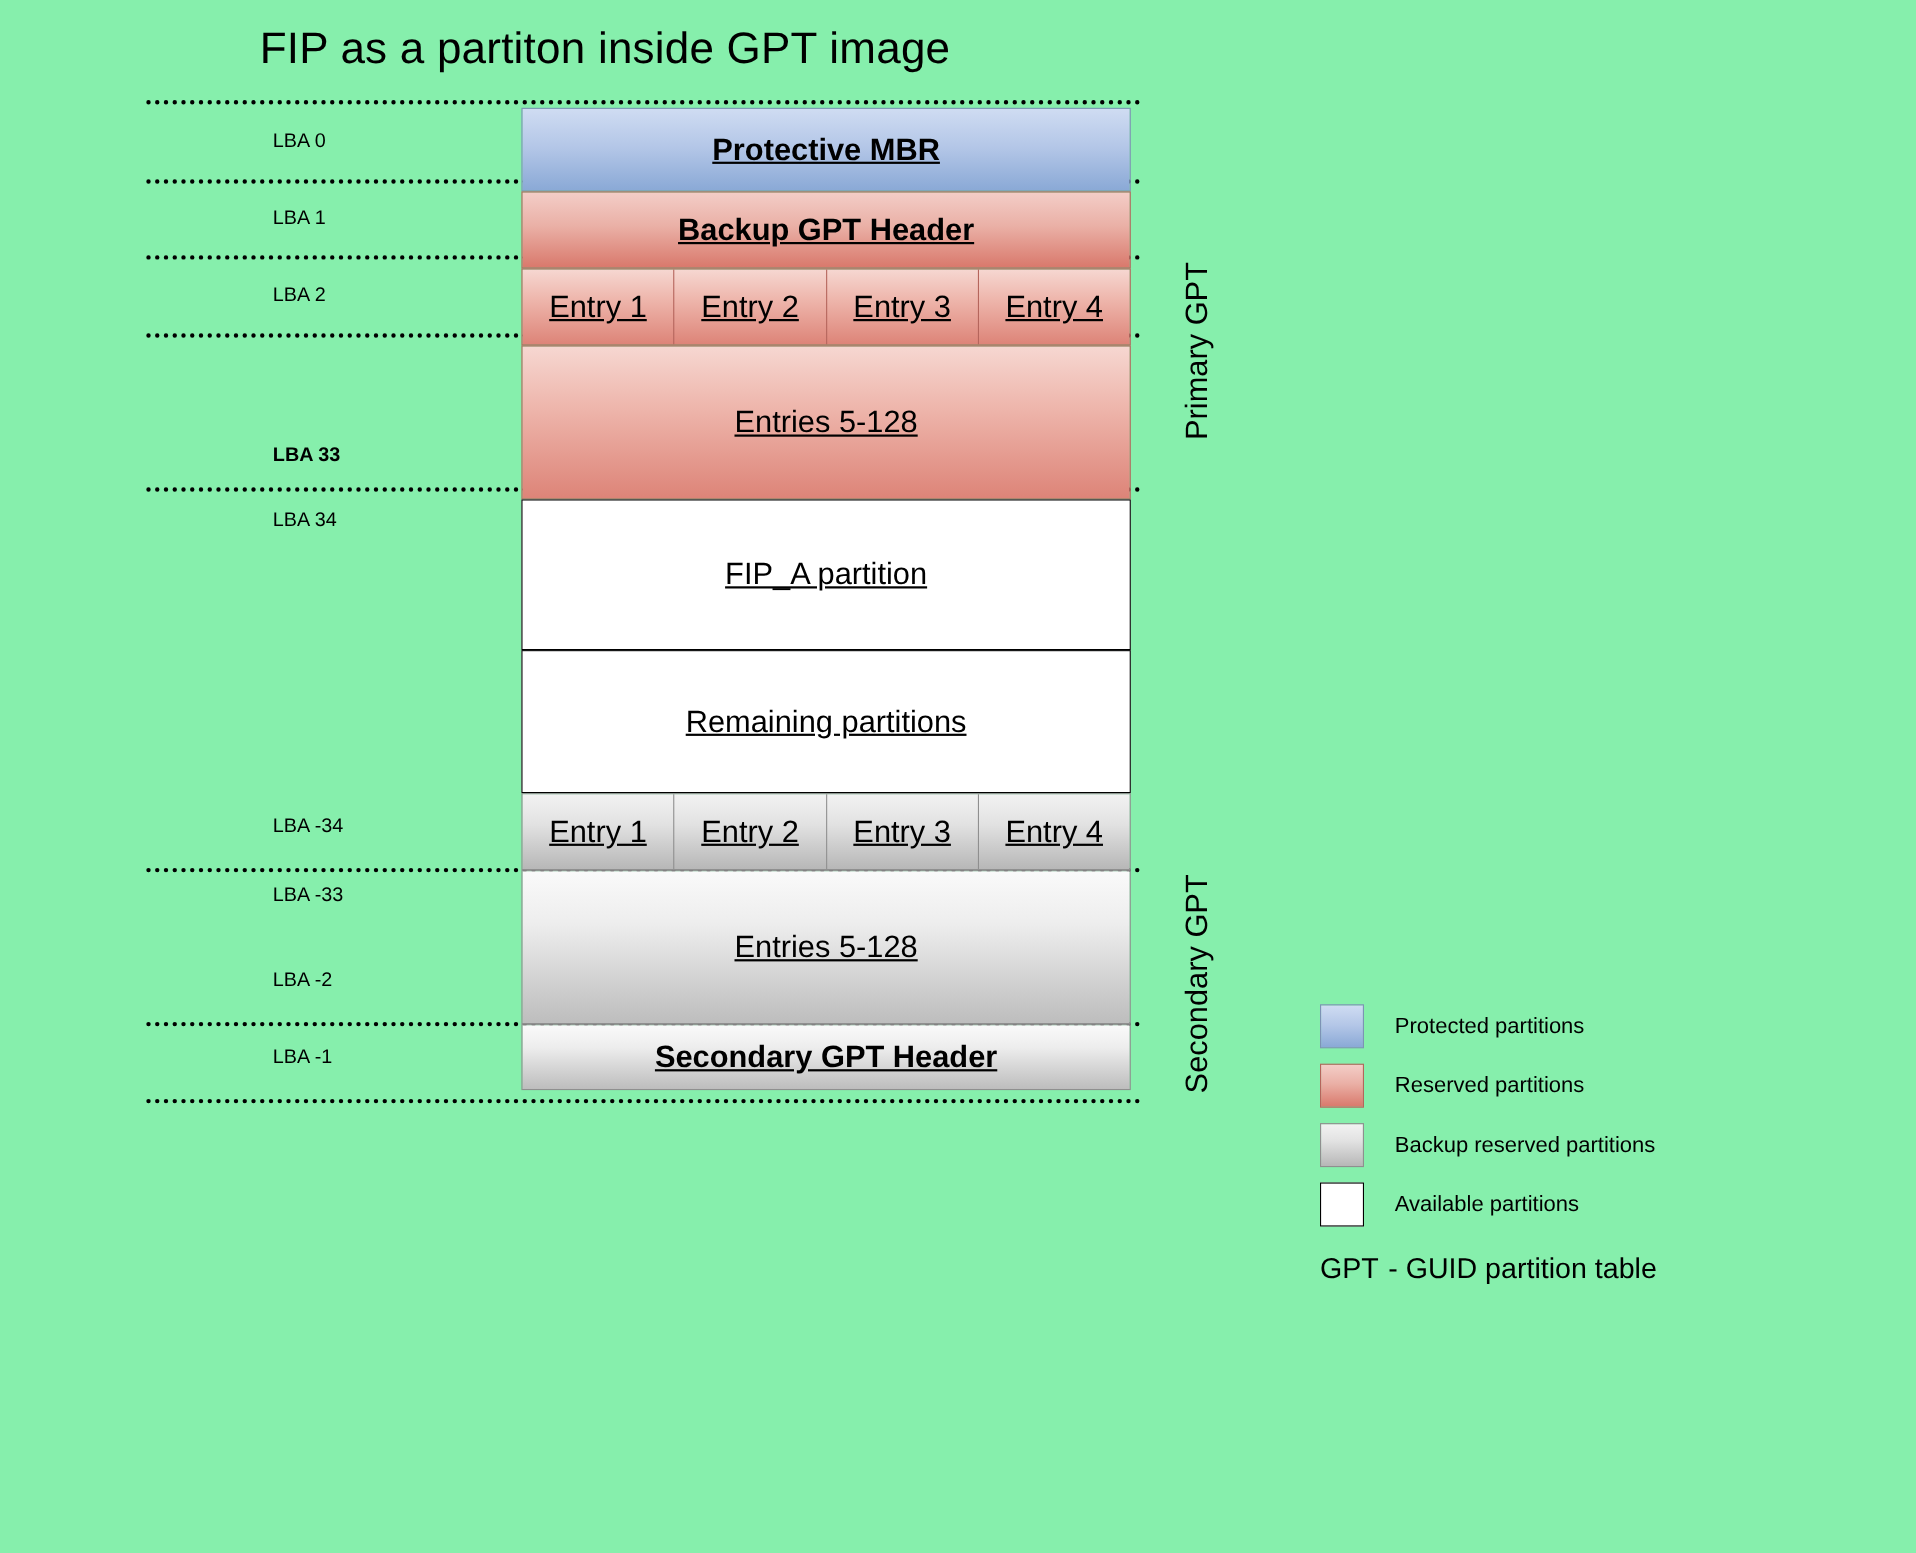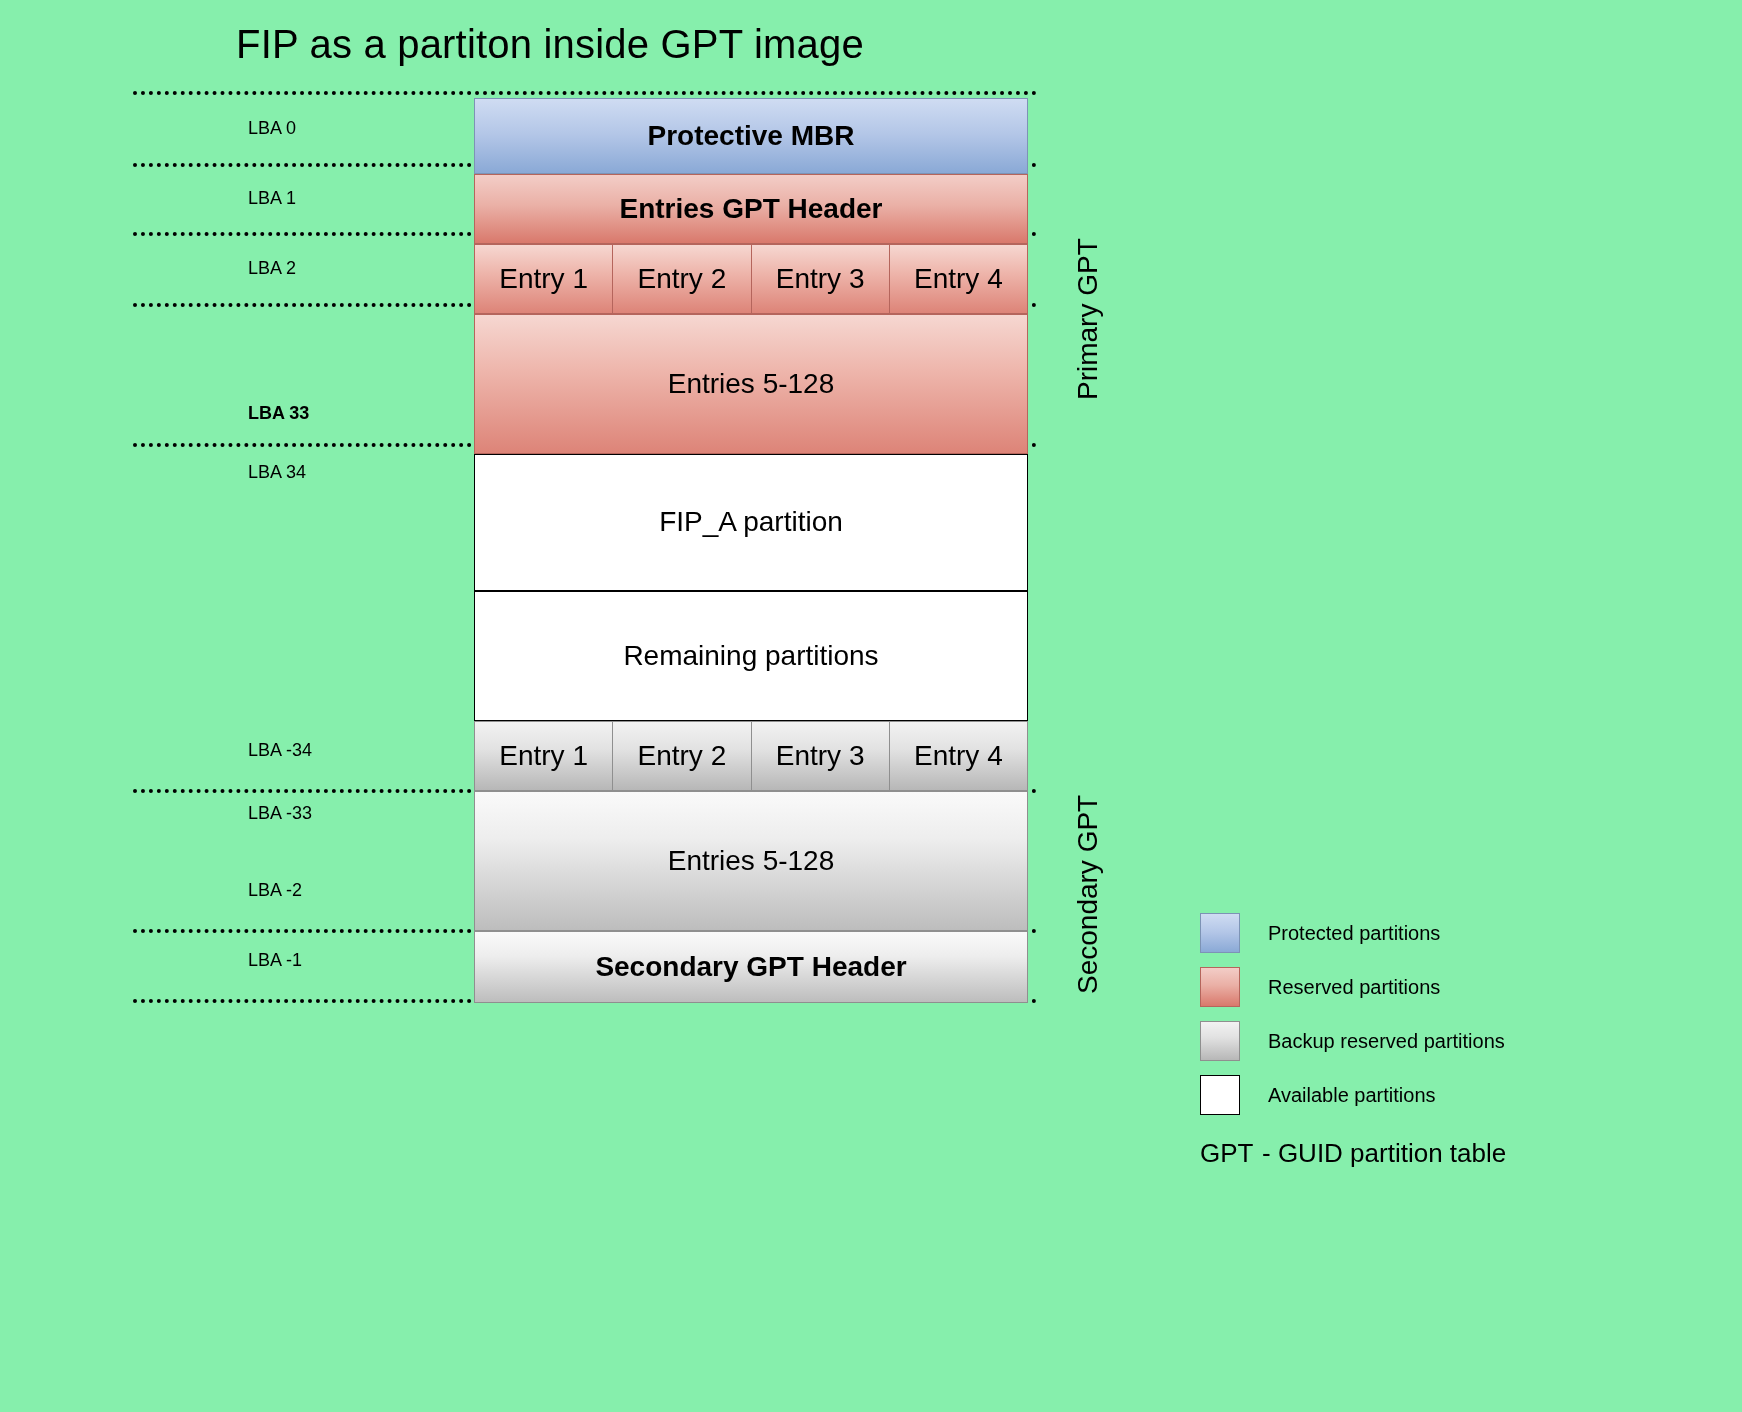--- a/index.html
+++ b/index.html
@@ -48,20 +48,21 @@
     color: #000;
     white-space: nowrap;
   }
 
   
   #stack {
     position: absolute;
     left: 474px;
     top: 98px;
     width: 554px;
+    text-decoration: underline;
   }
   .band {
     position: relative;
     box-sizing: border-box;
     display: flex;
     align-items: center;
     justify-content: center;
     font-size: 28px;
     color: #000;
   }
@@ -190,21 +191,21 @@
       <div class="lba-label" style="top: 803px;">LBA -33</div>
       <div class="lba-label" style="top: 880px;">LBA -2</div>
       <div class="lba-label" style="top: 950px;">LBA -1</div>
     </div>
 
   <div id="stack">
       <div class="band fill-blue" style="height: 76px;">
         <div class="band-label bold">Protective MBR</div>
       </div>
       <div class="band fill-red" style="height: 70px;">
-        <div class="band-label bold">Entries GPT Header</div>
+        <div class="band-label bold">Backup GPT Header</div>
       </div>
       <div class="band fill-red-soft" style="height: 70px; padding: 0px;">
         <div class="entry-row" style="height: 100%;">
           <div class="entry-cell">Entry 1</div>
           <div class="entry-cell">Entry 2</div>
           <div class="entry-cell">Entry 3</div>
           <div class="entry-cell">Entry 4</div>
         </div>
       </div>
       <div class="band fill-red-soft" style="height: 140px;">
@@ -220,21 +221,21 @@
         <div class="entry-row gray" style="height: 100%;">
           <div class="entry-cell">Entry 1</div>
           <div class="entry-cell">Entry 2</div>
           <div class="entry-cell">Entry 3</div>
           <div class="entry-cell">Entry 4</div>
         </div>
       </div>
       <div class="band fill-gray-soft" style="height: 140px;">
         <div class="band-label">Entries 5-128</div>
       </div>
-      <div class="band fill-gray-soft" style="height: 72px;">
+      <div class="band fill-gray-soft" style="height: 60px;">
         <div class="band-label bold">Secondary GPT Header</div>
       </div>
     </div>
 
   <div id="side-labels">
       <div class="side-label" style="left: 1072px; top: 400px;">Primary GPT</div>
       <div class="side-label" style="left: 1072px; top: 994px;">Secondary GPT</div>
     </div>
 
   <div id="legend">

